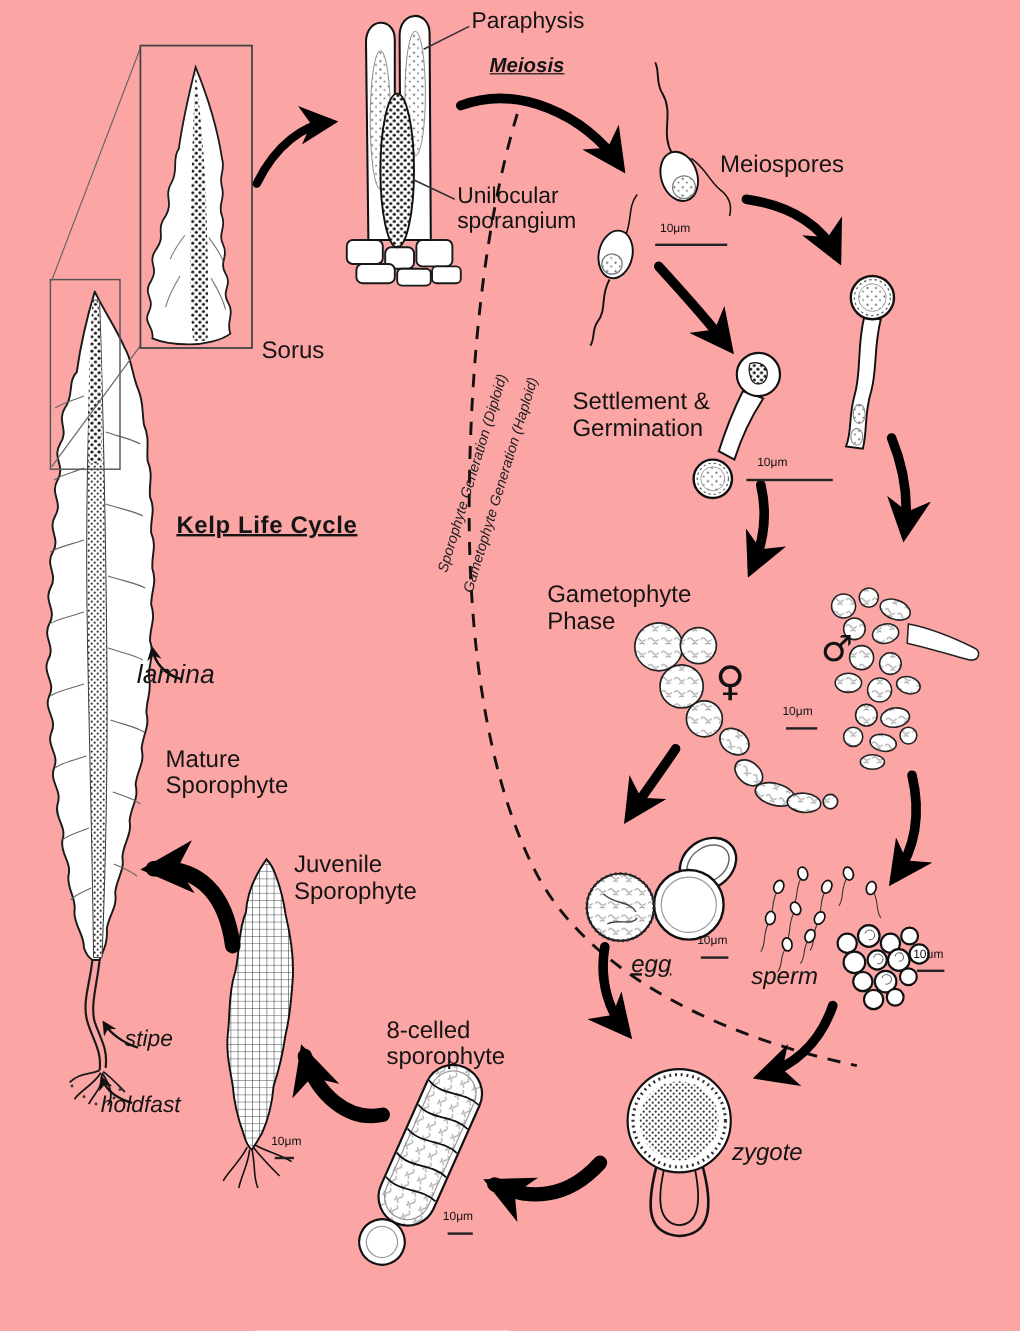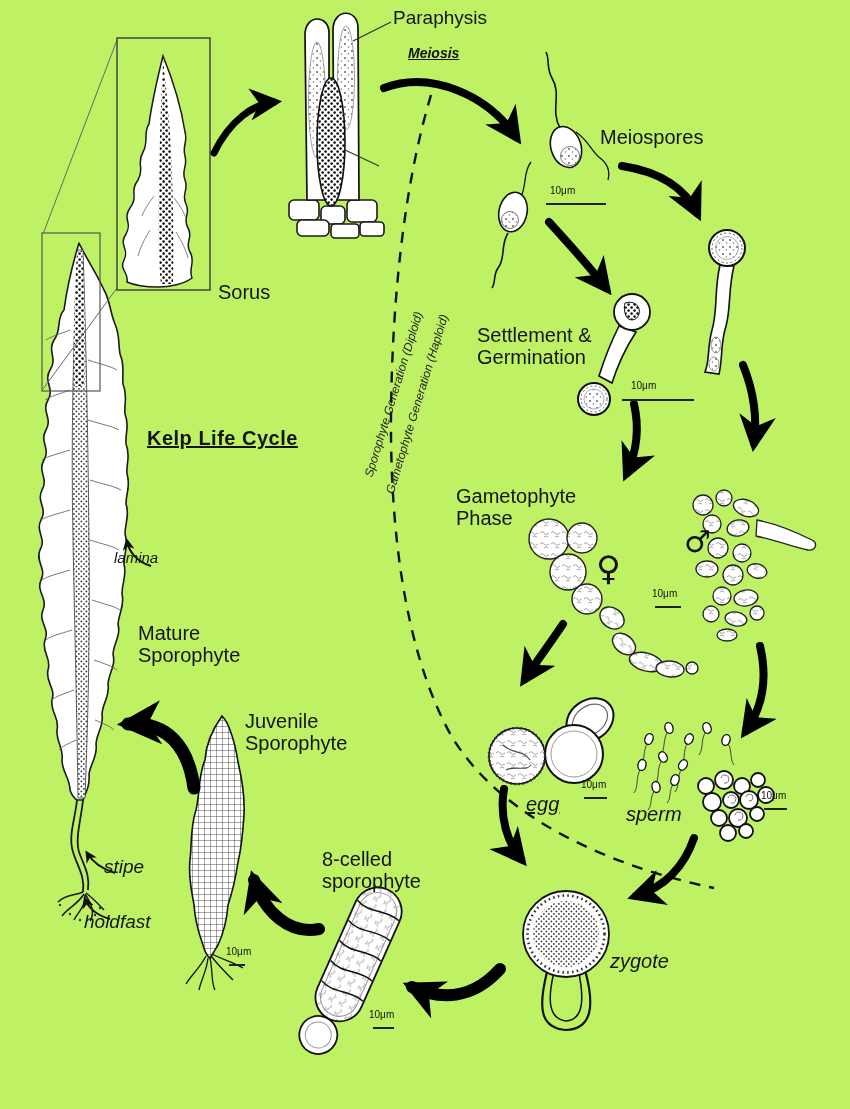--- a/index.html
+++ b/index.html
@@ -1,24 +1,24 @@
 <!DOCTYPE html>
 <html><head>
 <meta charset="utf-8">
 <style>
   html,body{margin:0;padding:0;background:#fff;}
-  #stage{position:relative;width:850px;height:1109px;background:#bef264;overflow:hidden;
+  #stage{position:relative;width:850px;height:1109px;background:#fca5a5;overflow:hidden;
          font-family:"Liberation Sans",sans-serif;color:#111;}
   #art{position:absolute;left:0;top:0;}
   .lbl{position:absolute;color:#141414;line-height:1.08;}
   .s20{font-size:20px;}
   .s19{font-size:19px;}
   .it{font-style:italic;}
   .title{font-size:20px;font-weight:bold;text-decoration:underline;white-space:nowrap;letter-spacing:.5px;}
-  .meiosis{font-size:14px;font-weight:bold;font-style:italic;text-decoration:underline;white-space:nowrap;}
+  .meiosis{font-size:17px;font-weight:bold;font-style:italic;text-decoration:underline;white-space:nowrap;}
   .rot{font-size:12px;font-style:italic;white-space:nowrap;width:184px;text-align:center;
        transform:rotate(-73deg);color:#222;}
   .sym{position:absolute;font-family:"DejaVu Sans",sans-serif;color:#111;}
   .sbtxt{position:absolute;font-size:10px;color:#111;white-space:nowrap;text-align:center;}
   .sbline{position:absolute;height:0;border-bottom:2px solid #222;}
 </style>
 </head>
 <body>
 
 <div id="stage">
@@ -328,31 +328,32 @@
 
   <g stroke="#111" fill="none" stroke-width="2">
     <path d="M151,566 C137,562 129,552 127,541" marker-end="url(#ahSmall)"></path>
     <path d="M115,873 C102,869 92,861 87,853" marker-end="url(#ahSmall)"></path>
     <path d="M110,919 C96,915 88,907 85,899" marker-end="url(#ahSmall)"></path>
   </g>
 </svg>
 
   <div class="lbl s19" style="left:393px;top:8px;">Paraphysis</div>
   <div class="lbl meiosis" style="left:408px;top:46px;">Meiosis</div>
+  <div class="lbl s19" style="left:381px;top:154px;width:105px;">Unilocular sporangium</div>
   <div class="lbl s20" style="left:218px;top:282px;">Sorus</div>
   <div class="lbl s20" style="left:600px;top:127px;">Meiospores</div>
   <div class="lbl s20" style="left:477px;top:325px;width:135px;">Settlement &amp; Germination</div>
   <div class="lbl s20" style="left:456px;top:486px;width:145px;">Gametophyte Phase</div>
   <div class="lbl s20 it" style="left:526px;top:794px;text-decoration:underline;">egg</div>
   <div class="lbl s20 it" style="left:626px;top:804px;">sperm</div>
   <div class="lbl s20 it" style="left:610px;top:951px;">zygote</div>
   <div class="lbl s20" style="left:322px;top:849px;width:110px;">8-celled sporophyte</div>
   <div class="lbl s20" style="left:245px;top:711px;width:115px;">Juvenile Sporophyte</div>
   <div class="lbl s20" style="left:122px;top:623px;width:110px;margin-left:16px;">Mature Sporophyte</div>
-  <div class="lbl it" style="left:114px;top:550px;font-size:15px;">lamina</div>
+  <div class="lbl it" style="left:114px;top:550px;font-size:22px;">lamina</div>
   <div class="lbl s19 it" style="left:104px;top:857px;">stipe</div>
   <div class="lbl s19 it" style="left:84px;top:912px;">holdfast</div>
   <div class="lbl title" style="left:147px;top:428px;">Kelp Life Cycle</div>
 
   <div class="lbl rot" style="left:302px;top:388px;">Sporophyte Generation (Diploid)</div>
   <div class="lbl rot" style="left:325px;top:399px;">Gametophyte Generation (Haploid)</div>
 
   <div class="sym" style="left:596px;top:548px;font-size:34px;">♀</div>
   <div class="sym" style="left:684px;top:524px;font-size:30px;">♂</div>
 

